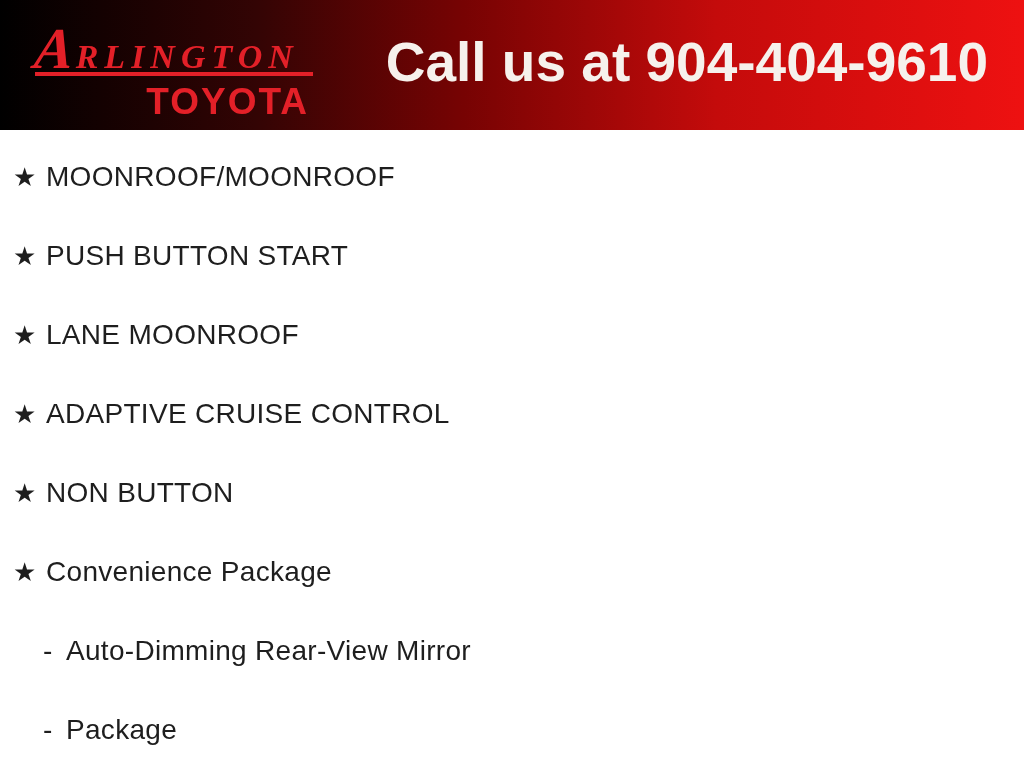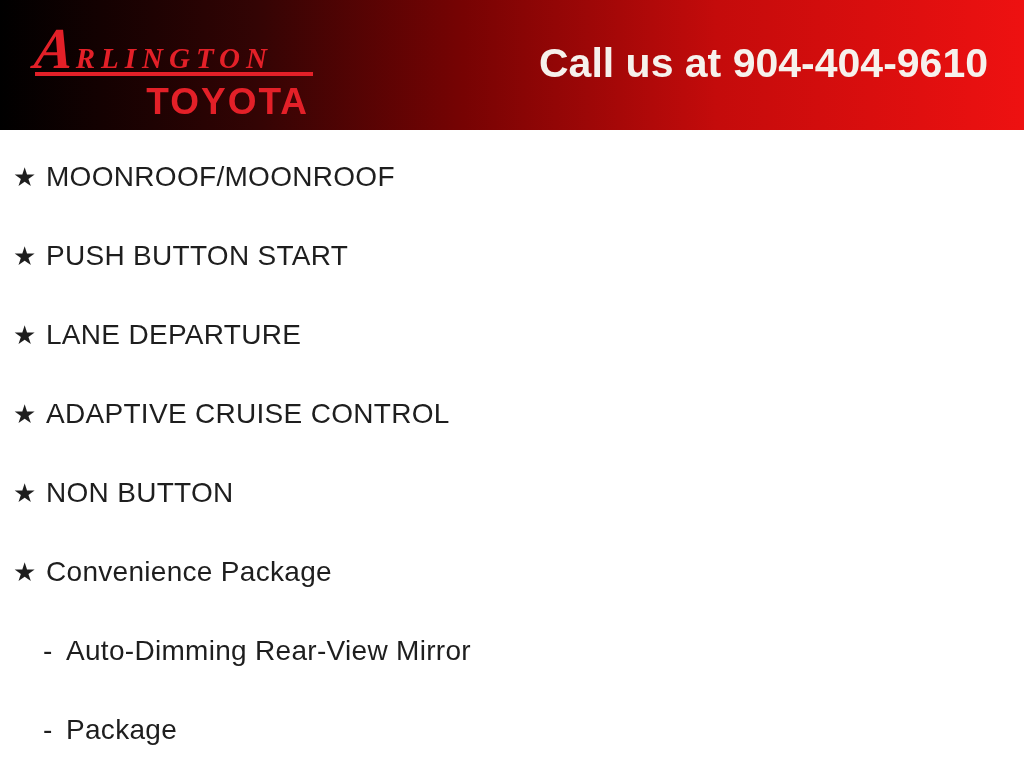--- a/index.html
+++ b/index.html
@@ -46,21 +46,21 @@
     font-family: "Liberation Serif", serif;
     font-style: italic;
     font-weight: bold;
   }
   .logo-a {
     font-size: 58px;
     display: inline-block;
     transform: skewX(-6deg);
   }
   .logo-rest {
-    font-size: 29px;
+    font-size: 34px;
     letter-spacing: 6px;
     margin-left: 2px;
   }
   .logo-underline {
     height: 4px;
     background: #e32028;
     margin-top: -6px;
     width: 100%;
   }
   .logo-bottom {
@@ -73,21 +73,21 @@
     text-align: right;
     padding-right: 4px;
   }
 
   
   .call-text {
     position: absolute;
     right: 36px;
     top: 50%;
     transform: translateY(-54%);
-    font-size: 41px;
+    font-size: 55px;
     font-weight: 600;
     letter-spacing: 0px;
     color: #f6f1ec;
     white-space: nowrap;
   }
 
   
   .content {
     padding: 7px 0 0 13px;
   }
@@ -145,21 +145,21 @@
         <span class="label">MOONROOF/MOONROOF</span>
       </li>
 
       <li class="feature star-item">
         <span class="bullet">★</span>
         <span class="label">PUSH BUTTON START</span>
       </li>
 
       <li class="feature star-item">
         <span class="bullet">★</span>
-        <span class="label">LANE DEPARTURE</span>
+        <span class="label">LANE MOONROOF</span>
       </li>
 
       <li class="feature star-item">
         <span class="bullet">★</span>
         <span class="label">ADAPTIVE CRUISE CONTROL</span>
       </li>
 
       <li class="feature star-item">
         <span class="bullet">★</span>
         <span class="label">NON BUTTON</span>

